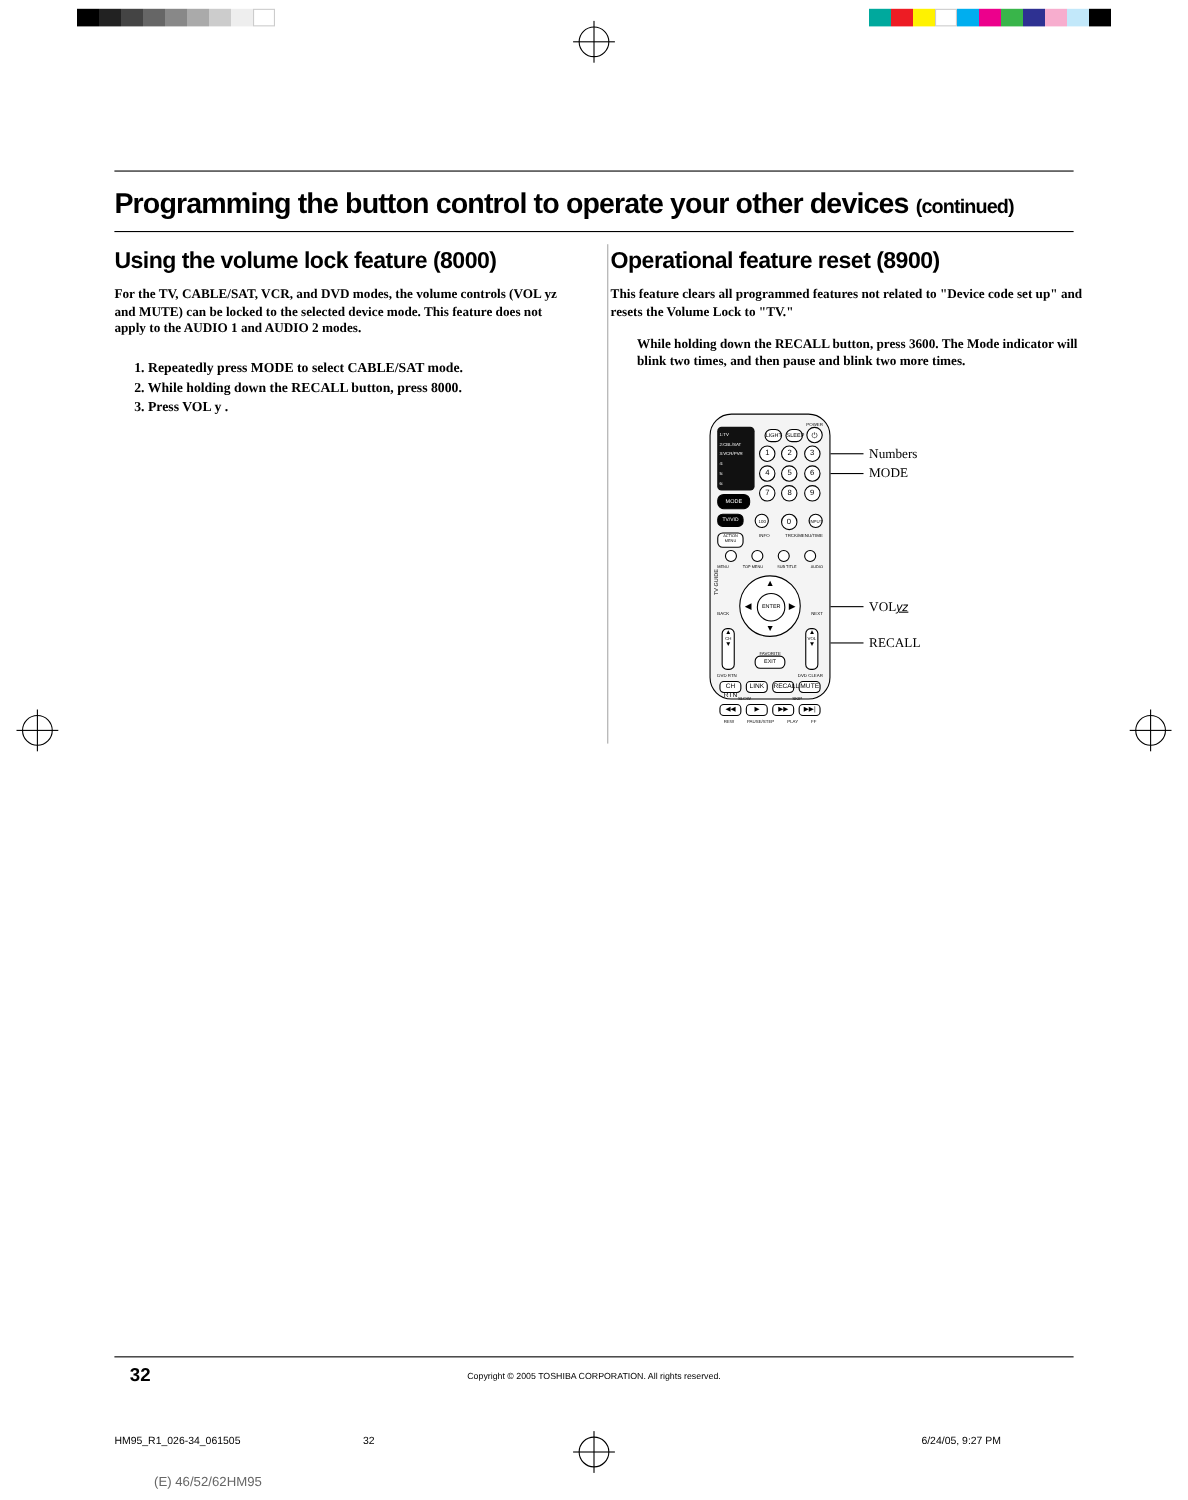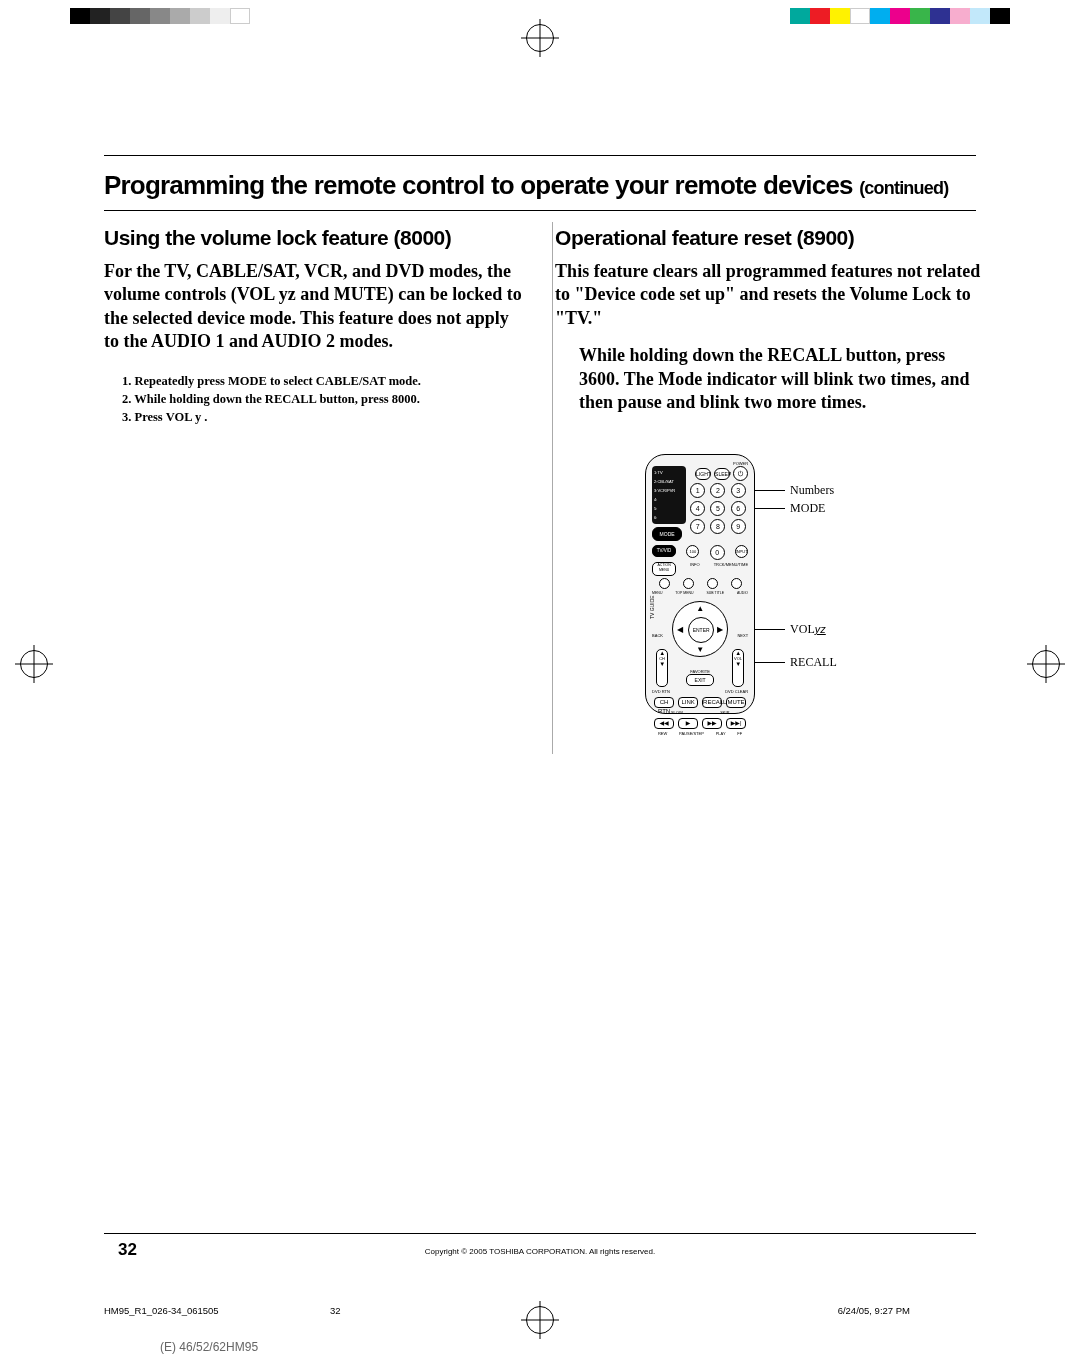--- a/index.html
+++ b/index.html
@@ -150,21 +150,21 @@
   }
   .col-h2 {
     font-family: Arial, Helvetica, sans-serif;
     font-weight: 800;
     font-size: 21px;
     margin: 4px 0 10px 0;
     letter-spacing: -0.5px;
   }
   .body {
     font-weight: 700;
-    font-size: 18px;
+    font-size: 12px;
     line-height: 1.3;
     margin-bottom: 14px;
   }
   .steps {
     font-weight: 700;
     font-size: 12.5px;
     line-height: 1.45;
     margin: 18px 0;
   }
   .indent {
@@ -366,21 +366,21 @@
   }
   .footer-meta {
     position: absolute;
     bottom: 48px;
     font-family: Arial, sans-serif;
     font-size: 9.5px;
     color: #000;
   }
   .cutline {
     position: absolute;
-    left: 160px;
+    left: 140px;
     bottom: 10px;
     font-family: Arial, sans-serif;
     font-size: 12px;
     color: #666;
   }
 </style>
 </head>
 <body>
 
 <div class="page">
@@ -420,21 +420,21 @@
   <div class="reg-mid-right">
       <div class="circle-mark"></div>
     </div>
   <div class="reg-bot-center">
       <div class="circle-mark"></div>
     </div>
 
   <div class="hr1"></div>
 
   <div class="main-title">
-    <span>Programming the remote control to operate your remote devices</span>
+    <span>Programming the button control to operate your other devices</span>
     <span class="cont">(continued)</span>
   </div>
   <div class="hr2"></div>
 
   <div class="columns">
 
     <div class="col-left">
       <div class="col-h2">Using the volume lock feature (8000)</div>
       <div class="body">For the TV, CABLE/SAT, VCR, and DVD modes, the volume controls (VOL yz and MUTE) can be locked to the selected device mode. This feature does not apply to the AUDIO 1 and AUDIO 2 modes.</div>
 

